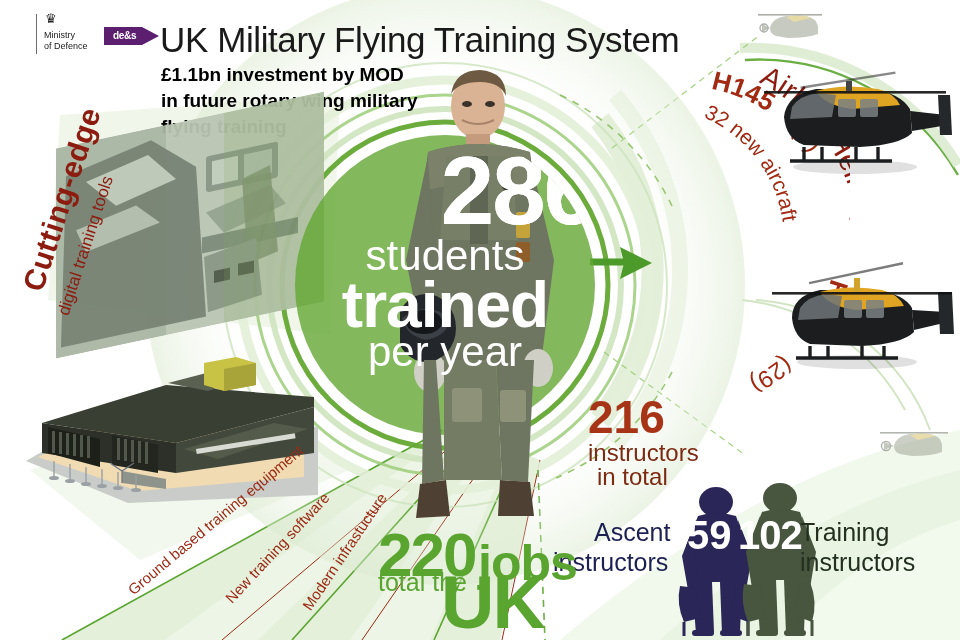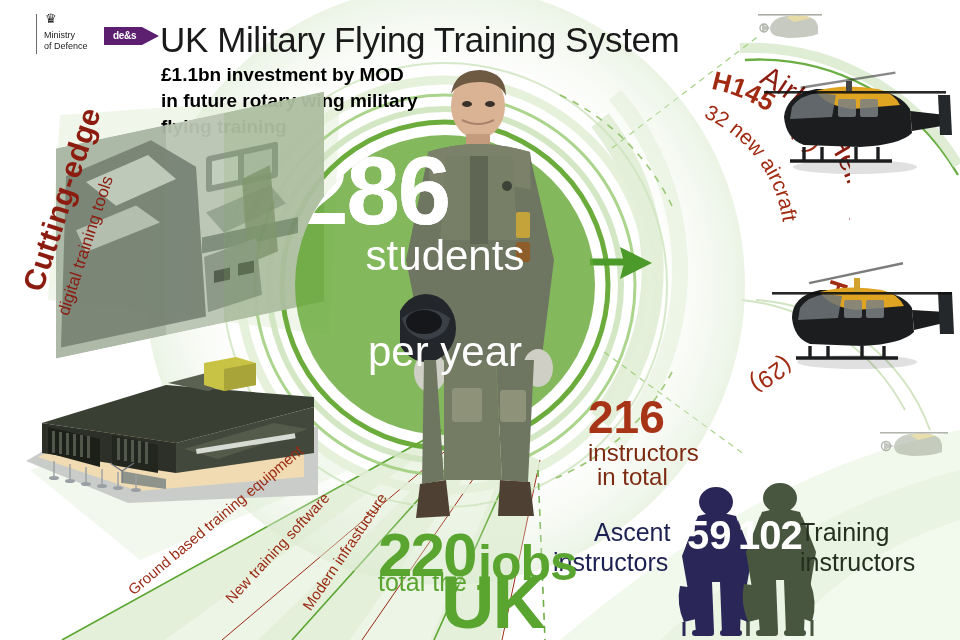--- a/index.html
+++ b/index.html
@@ -40,21 +40,21 @@
            font-family:"Liberation Sans",sans-serif;}
 
   
   .ray-label{position:absolute;font-family:"Liberation Sans",sans-serif;color:#9a2a14;
      font-size:15px;font-weight:500;white-space:nowrap;transform-origin:0 50%;}
   .core{position:absolute;left:295px;top:135px;width:300px;height:300px;border-radius:50%;
         background:rgba(100,168,51,.80);}
   .pilot{position:absolute;left:400px;top:60px;width:185px;height:460px;}
   .core-text{position:absolute;left:295px;top:135px;width:300px;height:300px;
      border-radius:50%;overflow:hidden;pointer-events:none;}
-  .big286{position:absolute;left:0;top:8px;width:300px;text-align:left;font-size:96px;
+  .big286{position:absolute;left:0;top:8px;width:300px;text-align:right;font-size:96px;
      line-height:96px;color:#fff;font-weight:700;letter-spacing:-2px;
      font-family:"Liberation Sans",sans-serif;text-shadow:0 0 0 #fff;}
   .students{position:absolute;left:0;top:100px;width:300px;text-align:center;font-size:42px;
      line-height:42px;color:#fff;font-weight:400;font-family:"Liberation Sans",sans-serif;}
   .trained{position:absolute;left:0;top:138px;width:300px;text-align:center;font-size:64px;
      line-height:64px;color:#fff;font-weight:700;letter-spacing:-1px;
      font-family:"Liberation Sans",sans-serif;}
   .peryear{position:absolute;left:0;top:196px;width:300px;text-align:center;font-size:42px;
      line-height:42px;color:#fff;font-weight:400;font-family:"Liberation Sans",sans-serif;}
 
@@ -341,20 +341,21 @@
 
         <path d="M20,424 L46,420 L50,456 L16,458 Z" fill="#4e4033"></path>
         <path d="M100,420 L130,422 L134,456 L98,456 Z" fill="#4e4033"></path>
       </g>
     </svg>
   </div>
 
   <div class="core-text">
     <div class="big286">286</div>
     <div class="students">students</div>
+    <div class="trained">trained</div>
     <div class="peryear">per year</div>
   </div>
 
   <svg class="curved-svg" viewBox="0 0 250 360">
     <defs>
       <path id="arcOuter" d="M118,8 A176,176 0 0,1 118,352"></path>
       <path id="arcMid" d="M82,26  A150,150 0 0,1 82,334"></path>
       <path id="arcInner" d="M50,46  A126,126 0 0,1 50,314"></path>
     </defs>
     <text font-family="Liberation Sans, sans-serif" font-size="29" fill="#8c1c10" font-weight="400">

